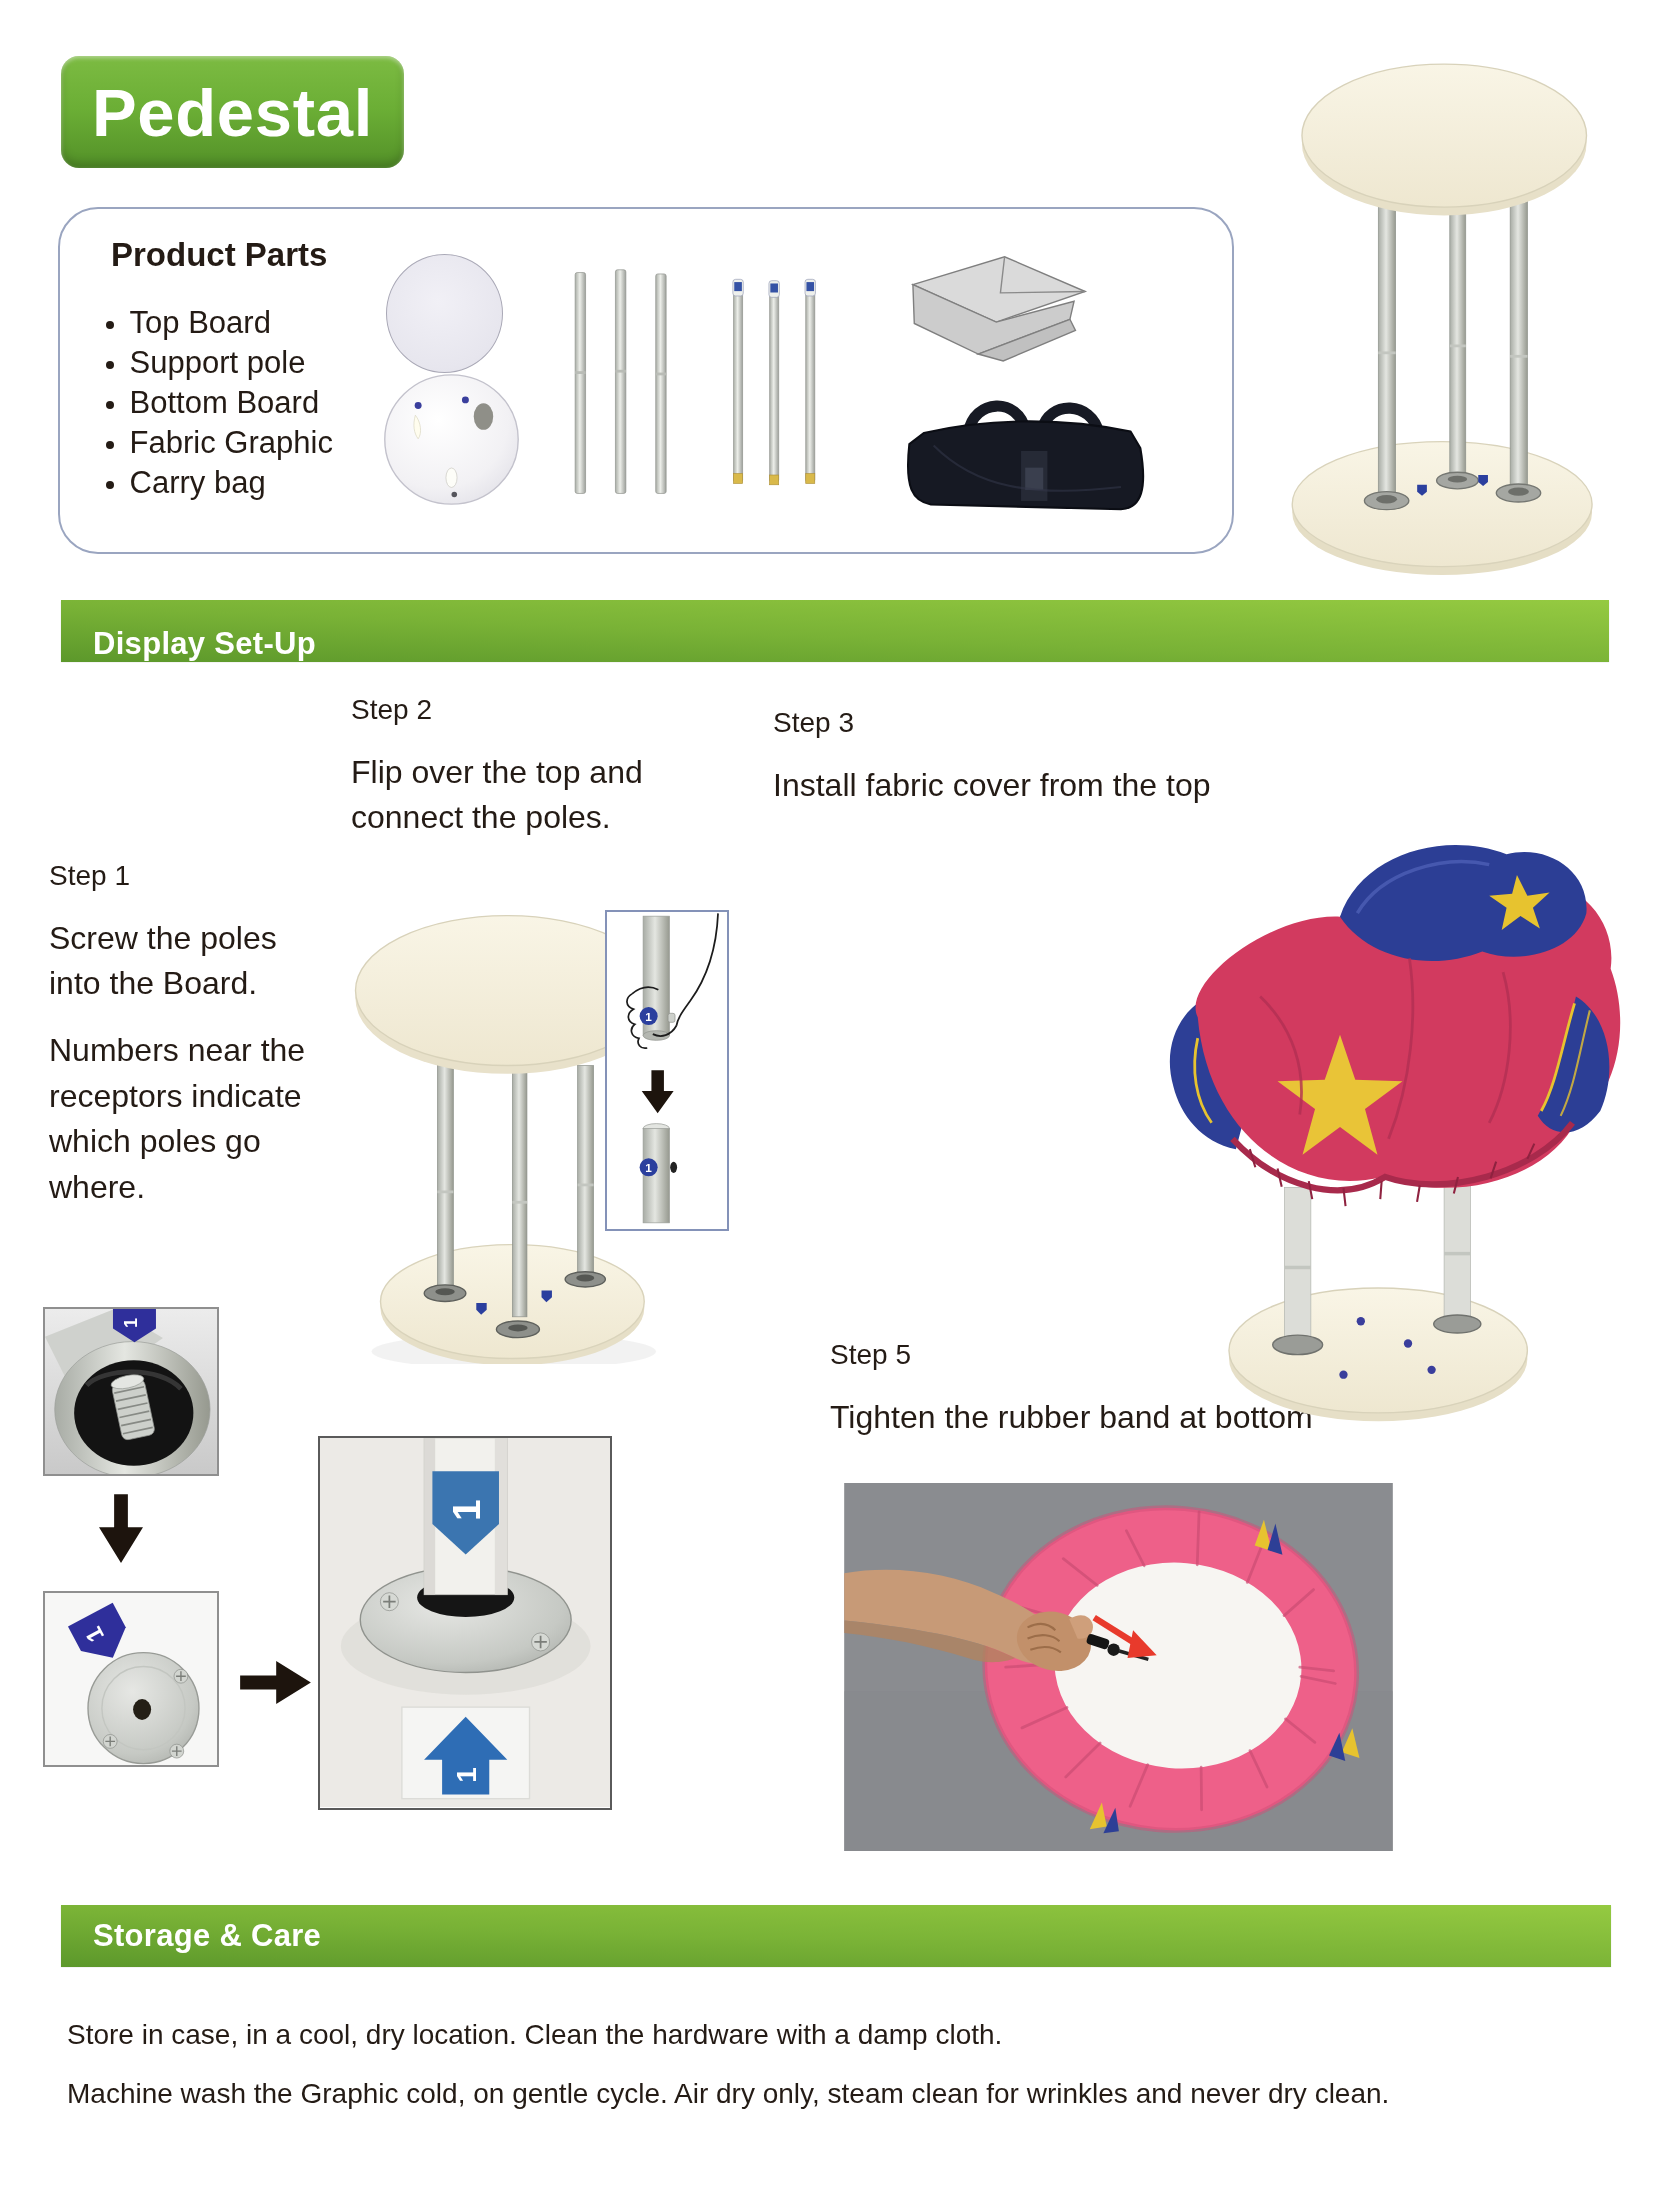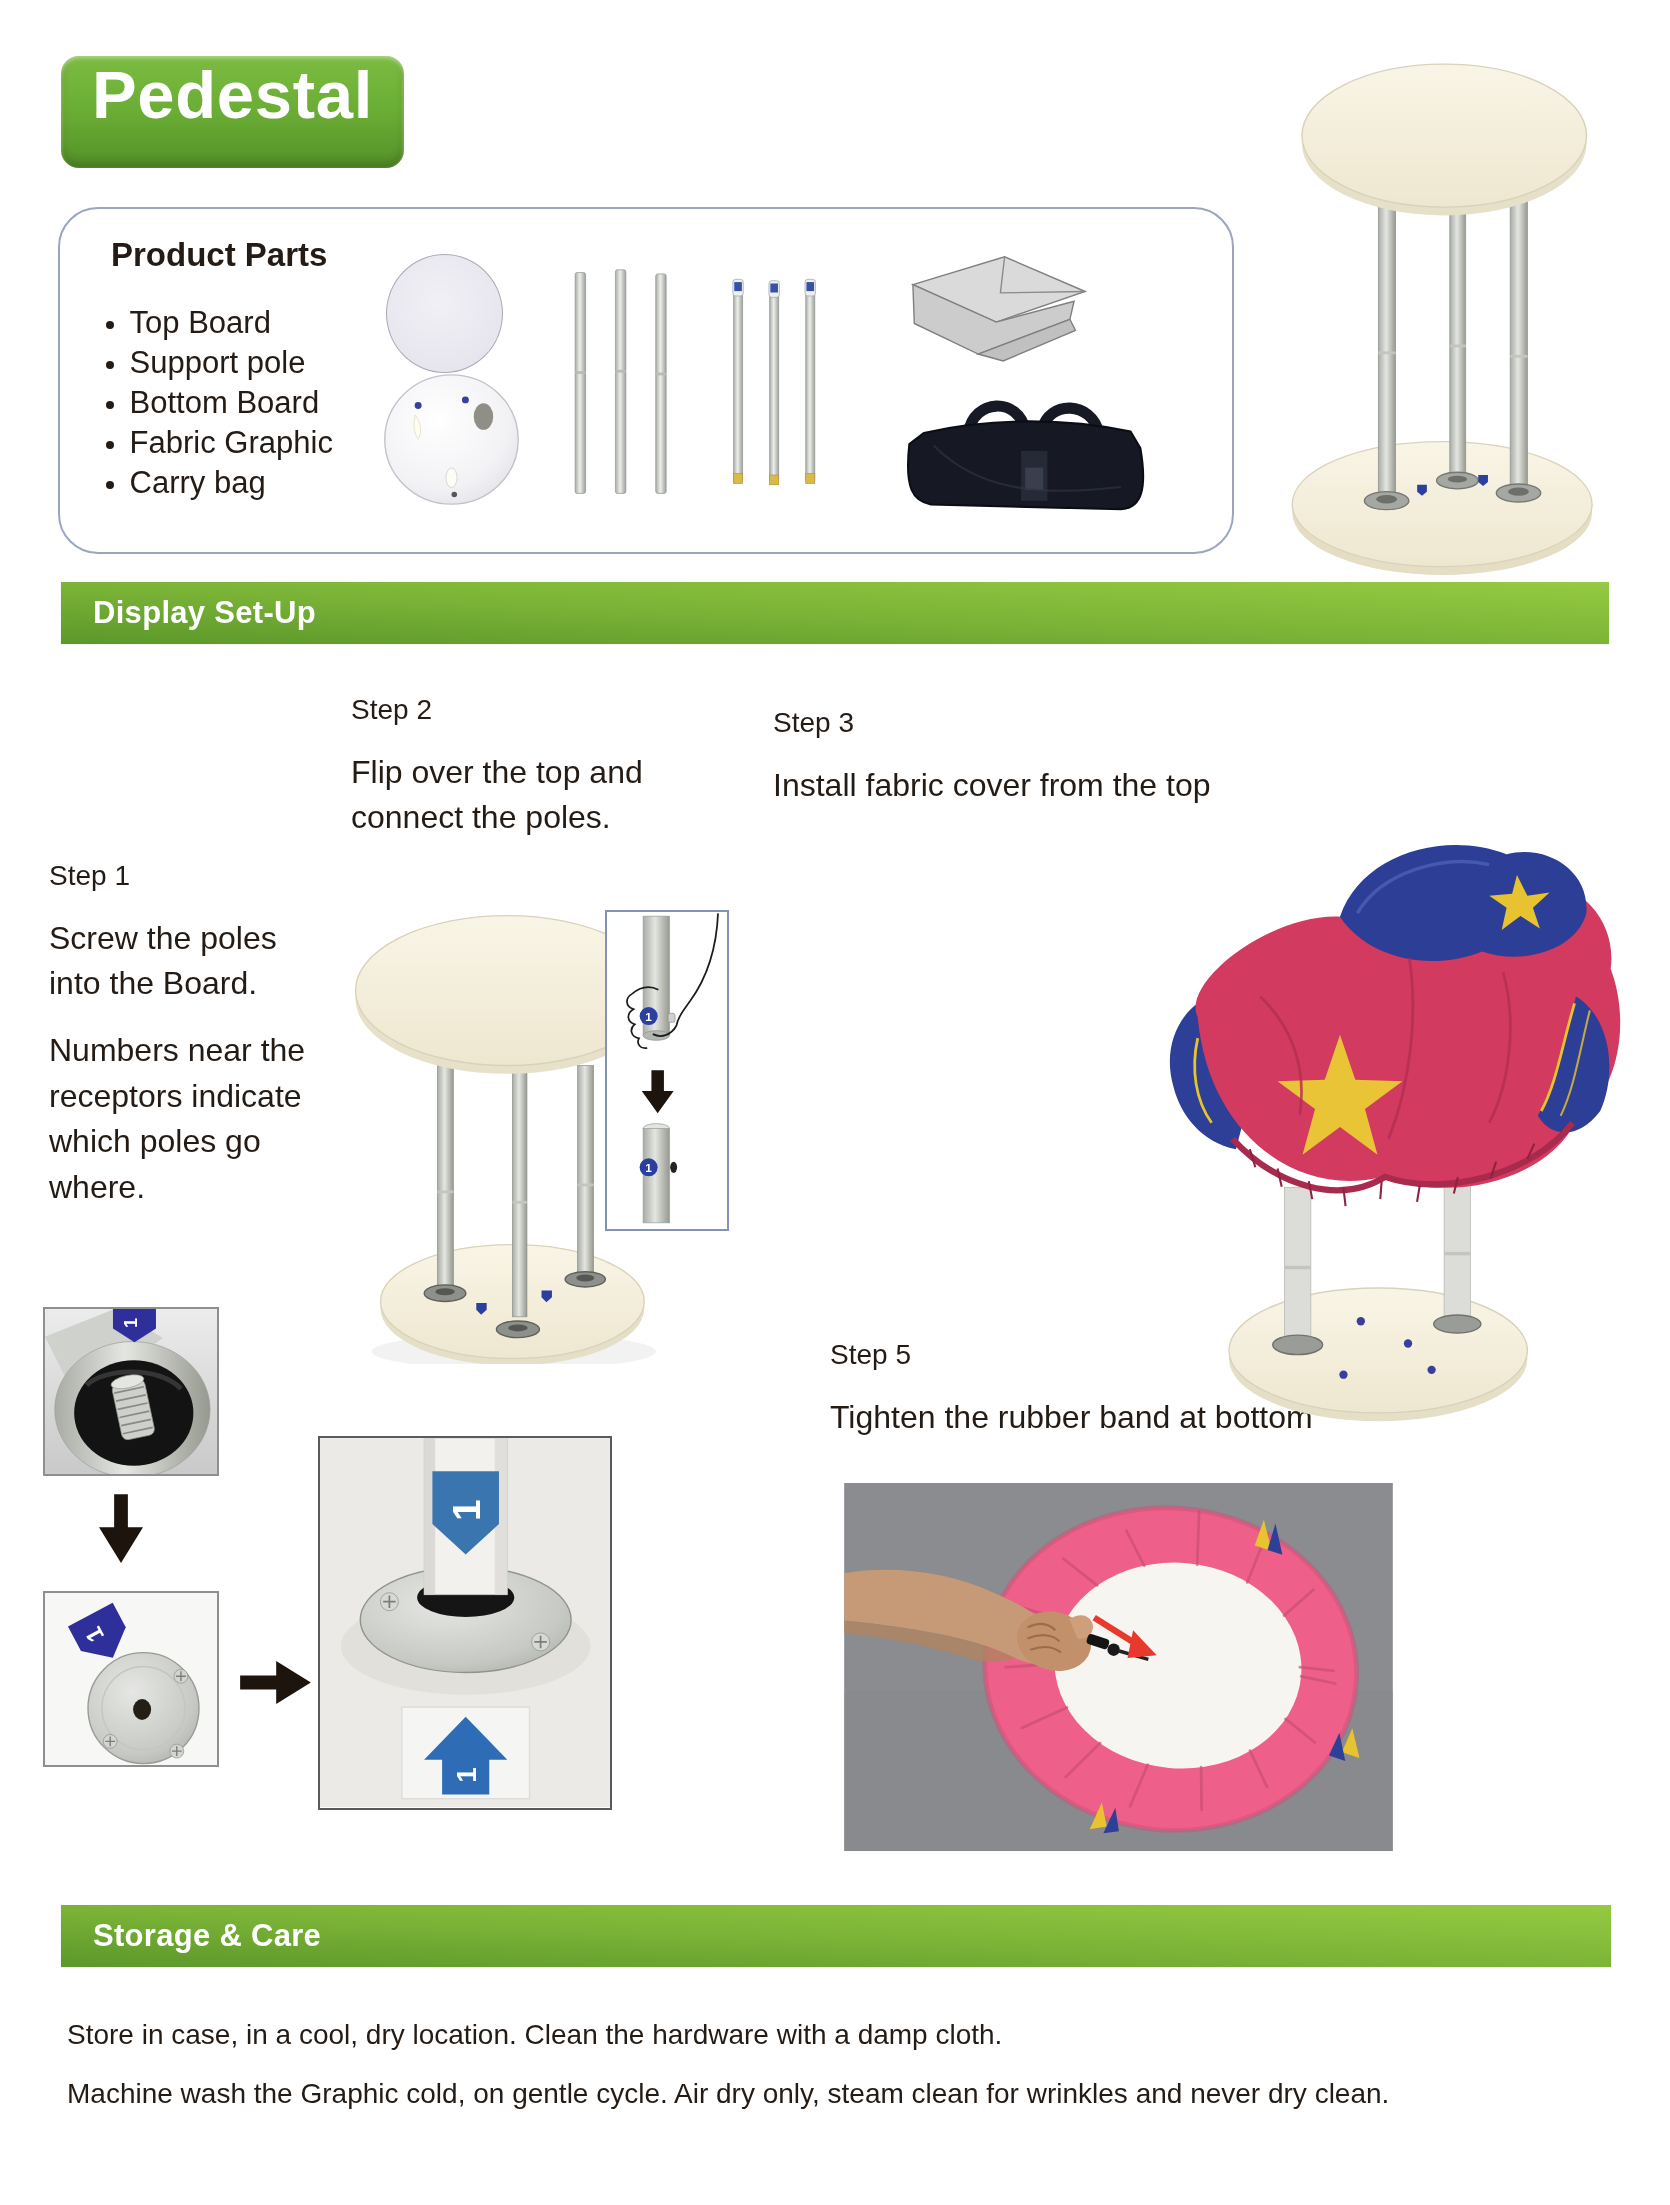--- a/index.html
+++ b/index.html
@@ -6,21 +6,21 @@
   .page{
     position:relative;width:1671px;height:2205px;background:#ffffff;overflow:hidden;
     font-family:"Liberation Sans","DejaVu Sans",sans-serif;color:#241b15;
   }
   .abs{position:absolute;}
   
   .badge{
     left:61px;top:56px;width:343px;height:112px;border-radius:18px;
     background:linear-gradient(180deg,#7cbb42 0%,#6bae35 48%,#539128 100%);
     box-shadow:inset 0 2.1px 4.2px rgba(255,255,255,.45), inset 0 -5.6px 9.7px rgba(0,0,0,.18);
-    display:flex;justify-content:center;
+    display:flex;align-items:center;justify-content:center;
   }
   .badge span{font-size:67px;font-weight:bold;color:#ffffff;letter-spacing:0.7px;}
   
   .parts-box{
     left:58px;top:207px;width:1172px;height:343px;
     border:2.8px solid #9aa5c0;border-radius:40px;background:#ffffff;
   }
   .parts-heading{left:111px;top:236px;font-size:33px;font-weight:bold;margin:0;}
   .parts-list{left:106px;top:303px;list-style:none;margin:0;padding:0;}
   .parts-list li{font-size:31px;line-height:40px;white-space:nowrap;}
@@ -31,21 +31,21 @@
     border:1.4px solid #a9a8b6;
   }
   
   .banner{
     left:61px;width:1548px;height:62px;
     background:linear-gradient(to top right,#5c982b 0%,#79b236 45%,#95ca41 100%);
     display:flex;align-items:center;padding-left:32px;box-sizing:border-box;
     box-shadow:0 1.4px 1.4px rgba(0,0,0,.15);
   }
   .banner span{font-size:31px;font-weight:bold;color:#ffffff;letter-spacing:0.3px;}
-  .banner.setup{top:582px;}
+  .banner.setup{top:600px;align-items:flex-end;}
   .banner.storage{top:1905px;}
   
   .step h3{font-size:28px;font-weight:normal;margin:0 0 23.6px 0;}
   .step p{font-size:32px;line-height:1.42;margin:0;}
   .step p + p{margin-top:22px;}
   .step2-block{left:351px;top:694px;width:333px;}
   .step3-block{left:773px;top:707px;width:569px;}
   .step1-block{left:49px;top:860px;width:285px;}
   .step4-block{left:830px;top:1339px;width:528px;}
   

